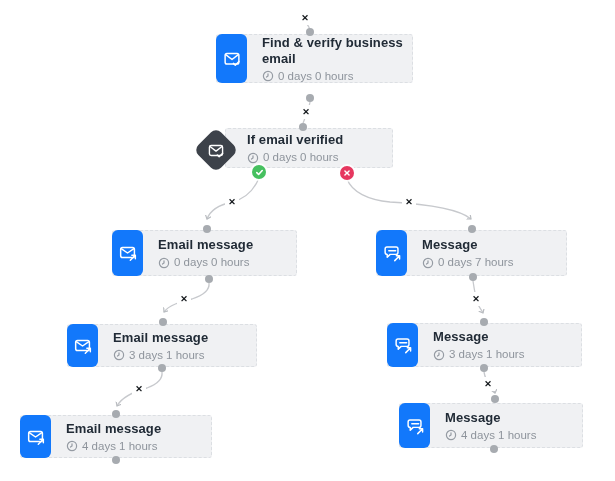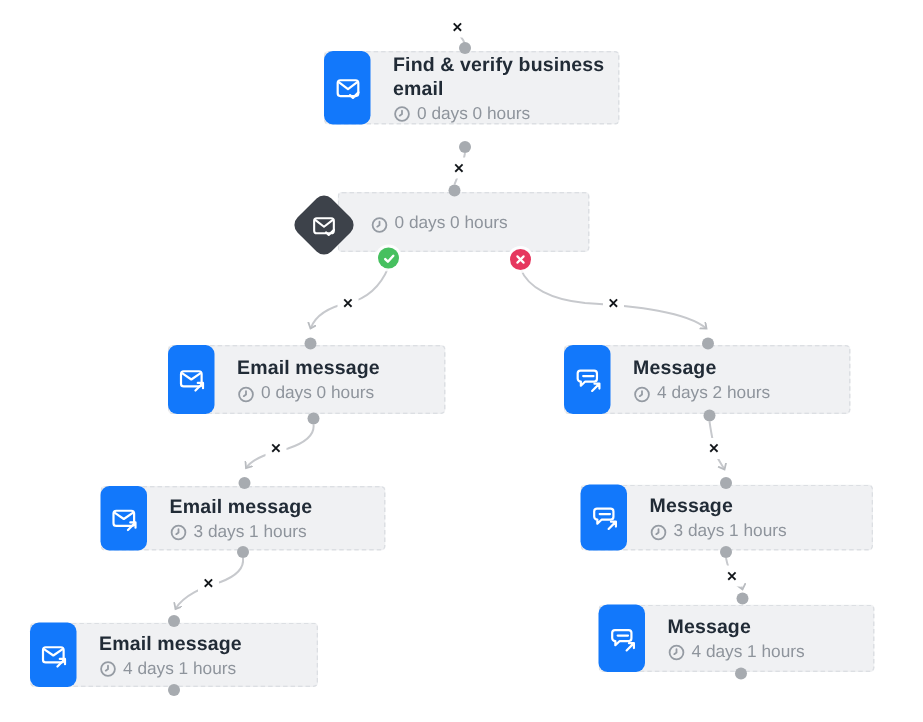--- a/index.html
+++ b/index.html
@@ -83,20 +83,21 @@
           <circle cx="6" cy="6" r="4.6"></circle>
             <path d="M6,3.8 L6,6 L4.5,7.1"></path>
         </svg>
         <span>0 days 0 hours</span>
       </div>
     </div>
   </div>
 
   <div class="node cond-card" style="left:225px;top:128px;width:168px;height:40px">
     <div class="body">
+      <div class="title">If email verified</div>
       <div class="delay">
         <svg width="12" height="12" viewBox="0 0 12 12" fill="none" stroke="#959ba3" stroke-width="1.2" stroke-linecap="round">
           <circle cx="6" cy="6" r="4.6"></circle>
             <path d="M6,3.8 L6,6 L4.5,7.1"></path>
         </svg>
         <span>0 days 0 hours</span>
       </div>
     </div>
   </div>
   <div class="diamond">
@@ -185,21 +186,21 @@
         <path d="M15,20.3 L20.3,15 M16.7,15 L20.3,15 L20.3,18.6"></path>
       </svg>
     </div>
     <div class="body">
       <div class="title">Message</div>
       <div class="delay">
         <svg width="12" height="12" viewBox="0 0 12 12" fill="none" stroke="#959ba3" stroke-width="1.2" stroke-linecap="round">
           <circle cx="6" cy="6" r="4.6"></circle>
             <path d="M6,3.8 L6,6 L4.5,7.1"></path>
         </svg>
-        <span>4 days 2 hours</span>
+        <span>0 days 7 hours</span>
       </div>
     </div>
   </div>
 
   <div class="node" style="left:387px;top:323px;width:195px;height:44px">
     <div class="tile">
       <svg width="22" height="22" viewBox="0 0 24 24" fill="none" stroke="#ffffff" stroke-width="1.6" stroke-linecap="round" stroke-linejoin="round">
         <path d="M6.5,5.5 H16.5 a2,2 0 0 1 2,2 V11.5 a2,2 0 0 1 -2,2 H10 L6.8,16.5 V13.5 a2.3,2.3 0 0 1 -2.3,-2.3 V7.5 a2,2 0 0 1 2,-2 Z"></path>
         <path d="M8.5,9.5 H16"></path>
         <path d="M15,20.3 L20.3,15 M16.7,15 L20.3,15 L20.3,18.6"></path>

